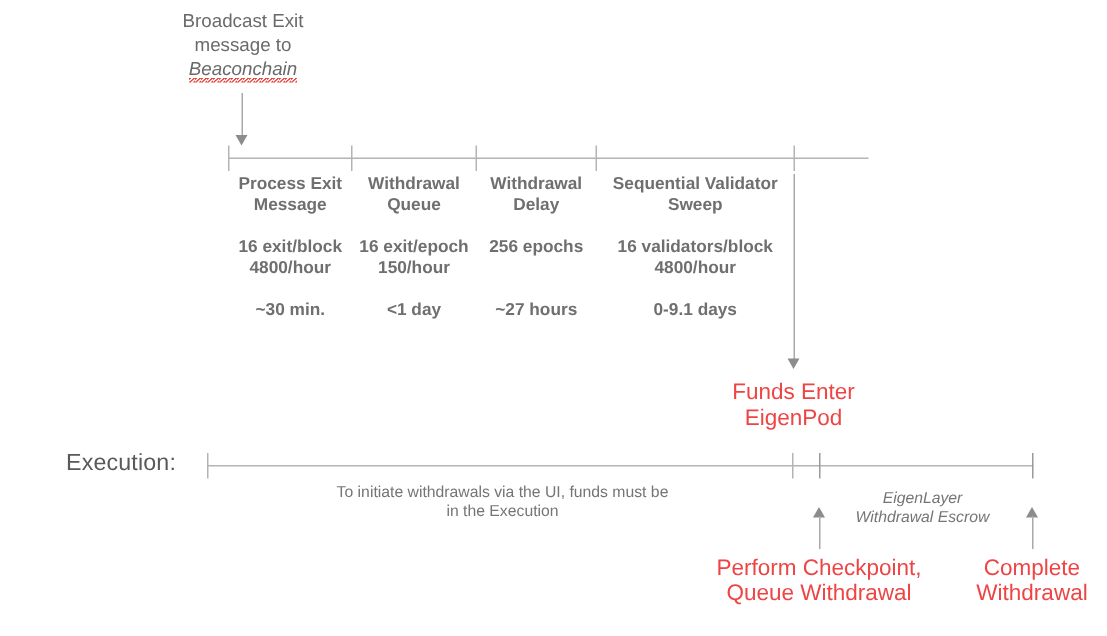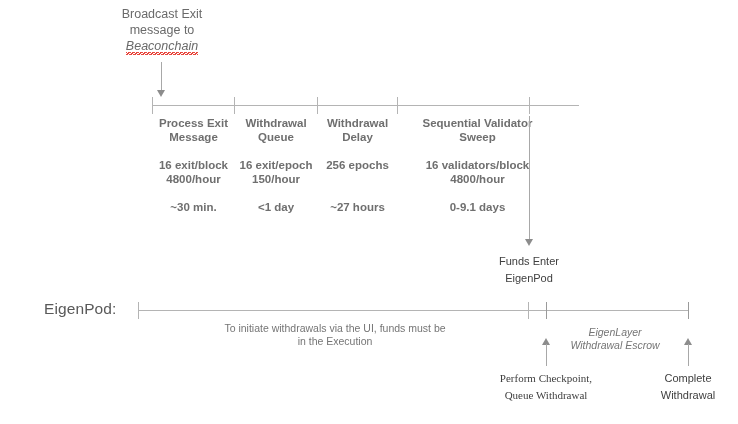--- a/index.html
+++ b/index.html
@@ -78,23 +78,23 @@
     font-size:11.5px;
     color:#6f6f6f;
     line-height:14px;
     font-weight:bold;
   }
   .stage-title{margin-bottom:14px;}
   .stage-rate{margin-bottom:14px;}
   .stage-time{}
   .big-caption{
     text-align:center;
-    font-size:11px;
+    font-size:15px;
     line-height:17px;
-    color:#404040;
+    color:#ef4444;
     white-space:nowrap;
   }
   .escrow-caption{
     text-align:center;
     font-size:10.5px;
     line-height:13px;
     color:#757575;
     white-space:nowrap;
   }
   .midline-caption{
@@ -158,41 +158,41 @@
       <div>Withdrawal</div>
       <div>Delay</div>
     </div>
     <div class="stage-rate">
       <div>256 epochs</div>
       <div style="height:14px;"></div>
     </div>
     <div class="stage-time">~27 hours</div>
   </div>
 
-  <div class="abs stage-cell" style="left:412px;top:116px;width:131px;">
+  <div class="abs stage-cell" style="left:398px;top:116px;width:131px;">
     <div class="stage-title">
       <div>Sequential Validator</div>
       <div>Sweep</div>
     </div>
     <div class="stage-rate">
       <div>16 validators/block</div>
       <div>4800/hour</div>
     </div>
     <div class="stage-time">0-9.1 days</div>
   </div>
 
   <div class="abs vline" style="left:529px;top:116px;height:126px;"></div>
   <div class="abs arrowhead-down" style="left:525px;top:239px;"></div>
 
   <div class="abs big-caption" style="left:449px;top:253px;width:160px;">
     <div>Funds Enter</div>
     <div>EigenPod</div>
   </div>
 
-  <div class="abs row-label" style="left:44px;top:300px;">EigenPod:</div>
+  <div class="abs row-label" style="left:44px;top:300px;">Execution:</div>
 
   <div class="abs axis" style="left:138px;top:310px;width:551px;"></div>
 
   <div class="abs tick" style="left:138px;top:302px;height:17px;"></div>
   <div class="abs tick" style="left:528px;top:302px;height:17px;"></div>
   <div class="abs tick dark" style="left:546px;top:302px;height:17px;"></div>
   <div class="abs tick dark" style="left:688px;top:302px;height:17px;"></div>
 
   <div class="abs midline-caption" style="left:170px;top:322px;width:330px;">
     <div>To initiate withdrawals via the UI, funds must be</div>
@@ -203,21 +203,21 @@
     <div>EigenLayer</div>
     <div>Withdrawal Escrow</div>
   </div>
 
   <div class="abs arrowhead-up" style="left:542px;top:338px;"></div>
   <div class="abs vline" style="left:546px;top:344px;height:22px;"></div>
 
   <div class="abs arrowhead-up" style="left:684px;top:338px;"></div>
   <div class="abs vline" style="left:688px;top:344px;height:22px;"></div>
 
-  <div class="abs big-caption" style="left:466px;top:370px;width:160px;font-family:Liberation Serif, serif;">
+  <div class="abs big-caption" style="left:466px;top:370px;width:160px;">
     <div>Perform Checkpoint,</div>
     <div>Queue Withdrawal</div>
   </div>
 
   <div class="abs big-caption" style="left:628px;top:370px;width:120px;">
     <div>Complete</div>
     <div>Withdrawal</div>
   </div>
 
 </div>

